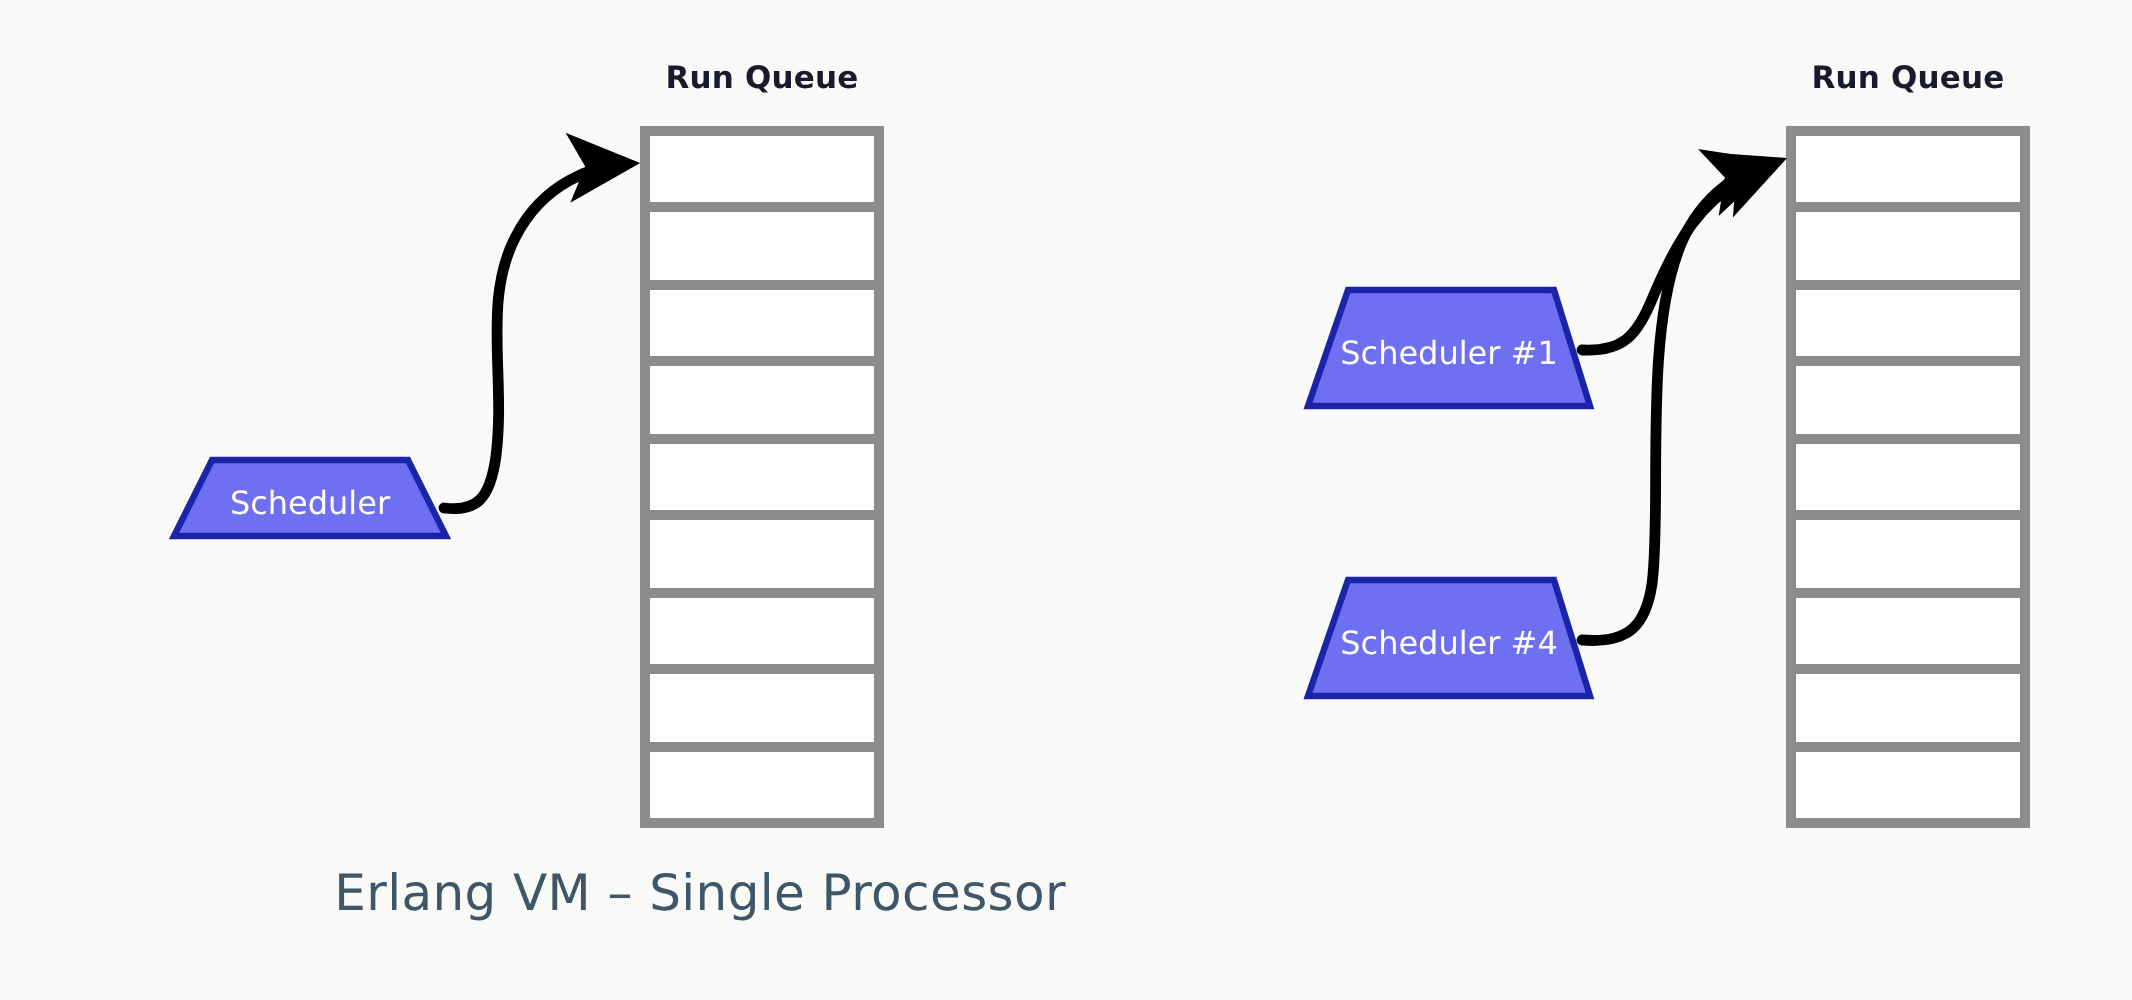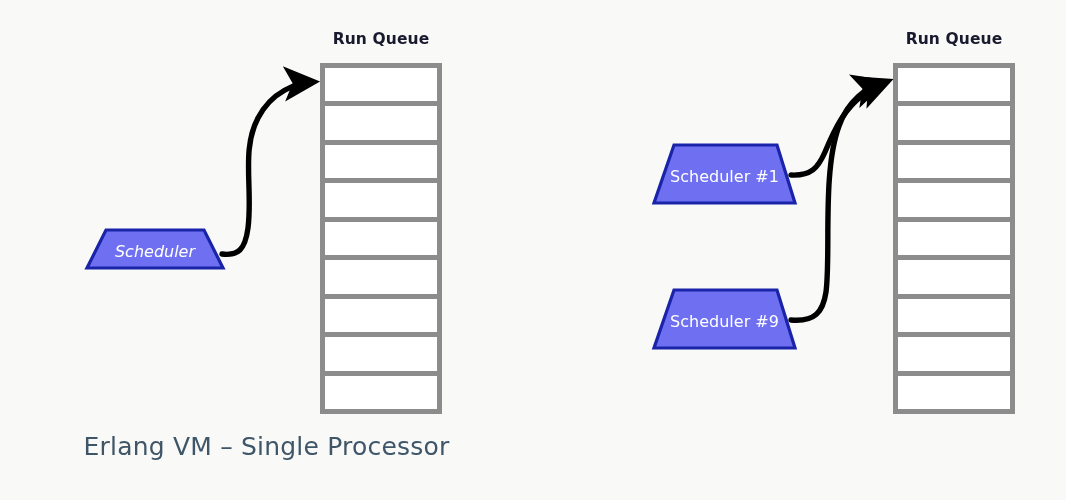--- a/index.html
+++ b/index.html
@@ -81,21 +81,21 @@
     top: 0;
     width: 533px;
     height: 500px;
     overflow: visible;
     pointer-events: none;
   }
 
   
   .caption {
     position: absolute;
-    text-align: center;
+    text-align: right;
     font-size: 25px;
     color: #3f5668;
     white-space: nowrap;
     letter-spacing: .2px;
   }
 </style>
 </head>
 <body>
 
 <div id="stage">
@@ -109,21 +109,21 @@
       <div class="queue-cell"></div>
       <div class="queue-cell"></div>
       <div class="queue-cell"></div>
       <div class="queue-cell"></div>
       <div class="queue-cell"></div>
       <div class="queue-cell"></div>
       <div class="queue-cell"></div>
       <div class="queue-cell"></div>
     </div>
 
-    <div class="scheduler" style="left:85px; top:228px; width:140px; height:42px;font-style:italic;">
+    <div class="scheduler" style="left:85px; top:228px; width:140px; height:42px;">
       <svg width="140" height="42" viewBox="0 0 140 42">
         <polygon points="21,2 119,2 138,40 2,40" fill="#6f6ff2" stroke="#1a24a8" stroke-width="3.2" stroke-linejoin="miter"></polygon>
       </svg>
       <span class="scheduler-label">Scheduler</span>
     </div>
 
     <svg class="arrows">
       <defs>
         <marker id="ah-l" markerWidth="7.5" markerHeight="7.5" refX="5.6" refY="3.75" orient="auto" markerUnits="strokeWidth">
           <path d="M0.4,0.5 L7.1,3.75 L0.4,7.0 L2.0,3.75 Z" fill="#000000"></path>
@@ -155,21 +155,21 @@
       <svg width="145" height="62" viewBox="0 0 145 62">
         <polygon points="22,2 125,2 143,60 2,60" fill="#6f6ff2" stroke="#1a24a8" stroke-width="3.2" stroke-linejoin="miter"></polygon>
       </svg>
       <span class="scheduler-label">Scheduler #1</span>
     </div>
 
     <div class="scheduler" style="left:119px; top:288px; width:145px; height:62px;">
       <svg width="145" height="62" viewBox="0 0 145 62">
         <polygon points="22,2 125,2 143,60 2,60" fill="#6f6ff2" stroke="#1a24a8" stroke-width="3.2" stroke-linejoin="miter"></polygon>
       </svg>
-      <span class="scheduler-label">Scheduler #9</span>
+      <span class="scheduler-label">Scheduler #4</span>
     </div>
 
     <svg class="arrows">
       <defs>
         <marker id="ah-r" markerWidth="7.5" markerHeight="7.5" refX="5.6" refY="3.75" orient="auto" markerUnits="strokeWidth">
           <path d="M0.4,0.5 L7.1,3.75 L0.4,7.0 L2.0,3.75 Z" fill="#000000"></path>
         </marker>
       </defs>
       <path d="M 258,175 C 278,176 285,168 292,152 C 302,128 312,108 330,95 C 340,88 348,84 353,82" fill="none" stroke="#000000" stroke-width="5.4" stroke-linecap="round" marker-end="url(#ah-r)"></path>
       <path d="M 258,320 C 282,322 290,312 293,292 C 298,254 289,172 306,126 C 315,100 335,87 348,83" fill="none" stroke="#000000" stroke-width="5.4" stroke-linecap="round" marker-end="url(#ah-r)"></path>

